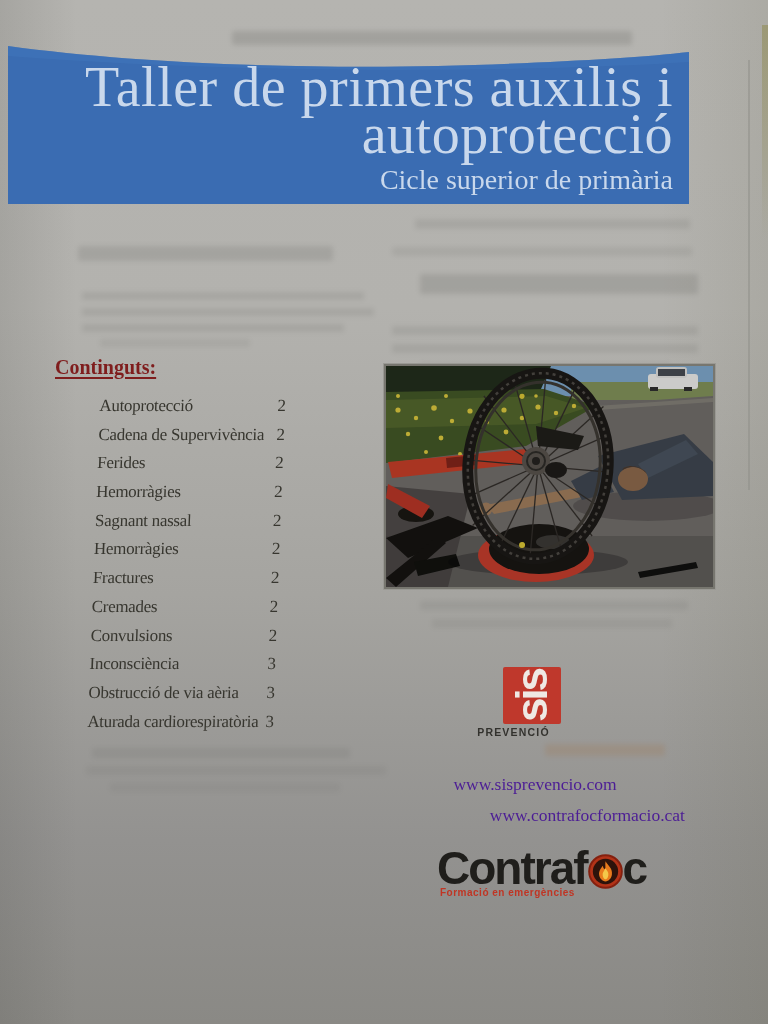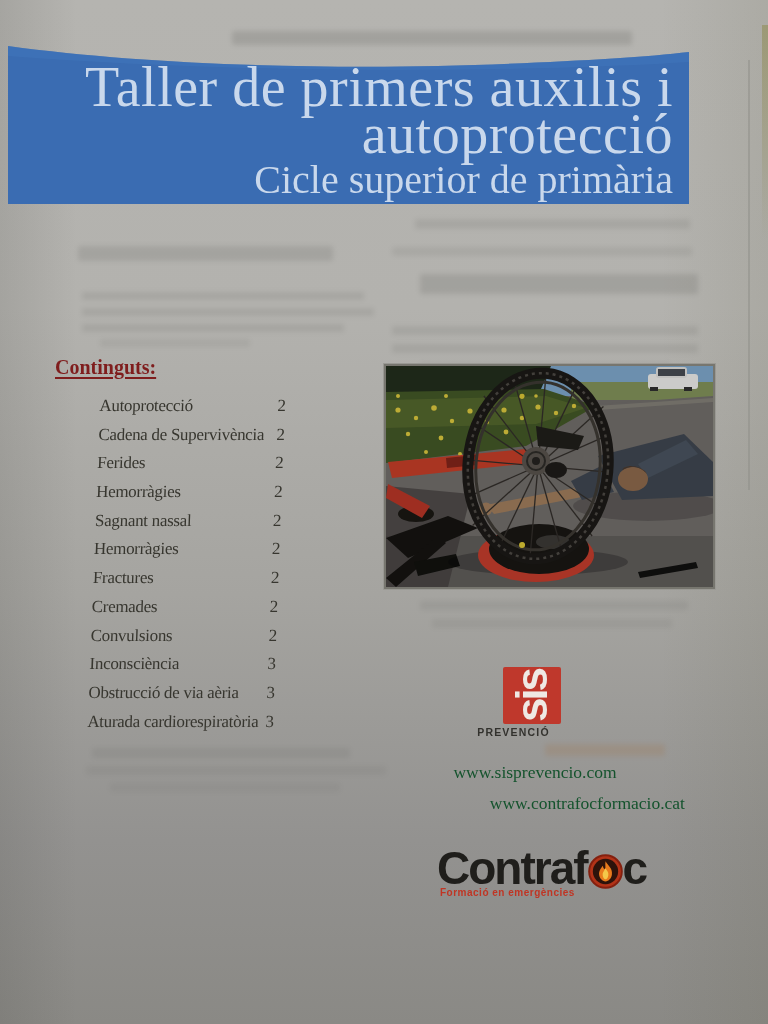--- a/index.html
+++ b/index.html
@@ -13,42 +13,42 @@
       linear-gradient(90deg, rgba(55,55,50,.12), rgba(55,55,50,0) 10%, rgba(55,55,50,0) 86%, rgba(90,88,60,.10)),
       linear-gradient(180deg, #b5b4b0 0%, #b3b2ae 30%, #a5a4a0 58%, #939290 82%, #8a8985 100%);
   }
   
   .bleed{position:absolute;background:#50504c;opacity:.12;filter:blur(2.5px);border-radius:2px;z-index:1;}
   
   .banner{position:absolute;left:8px;top:38px;width:681px;height:166px;z-index:2;}
   .banner svg{position:absolute;left:0;top:0;}
   .banner-text{position:absolute;right:16px;top:26px;text-align:right;color:#c9d8ec;z-index:3;}
   .banner-title{font-size:56px;line-height:47px;letter-spacing:.5px;}
-  .banner-sub{font-size:40px;line-height:40px;margin-top:2px;}
+  .banner-sub{font-size:28px;line-height:40px;margin-top:2px;}
   
   .toc-heading{position:absolute;left:55px;top:356px;font-size:20px;font-weight:bold;color:#7f1d1d;
     text-decoration:underline;text-underline-offset:3px;text-decoration-thickness:2px;z-index:3;}
   .toc{position:absolute;left:100px;top:392px;width:260px;z-index:3;
     transform:skewX(-2.2deg);transform-origin:0 0;}
   .toc-row{display:flex;height:28.7px;line-height:28.7px;font-size:17px;color:#37362f;letter-spacing:-.3px;}
   .toc-label{min-width:176px;white-space:nowrap;}
   .toc-page{padding-left:2px;}
   
   .photo{position:absolute;left:384px;top:364px;width:327px;height:221px;z-index:3;
     border:2px solid #77766f;box-shadow:0 0 0 1px #9a9994;background:#6e6a66;}
   
   .sis-square{position:absolute;left:503px;top:667px;width:58px;height:57px;background:#bf382c;border-radius:2px;
     display:flex;align-items:center;justify-content:center;overflow:hidden;z-index:3;}
   .sis-word{display:block;transform:rotate(-90deg);font-family:"Liberation Sans",sans-serif;
     font-weight:bold;font-size:44px;letter-spacing:-3px;color:#efe9e4;line-height:1;}
   .sis-sub{position:absolute;left:470px;top:726px;width:87px;text-align:center;
     font-family:"Liberation Sans",sans-serif;font-weight:bold;font-size:10.5px;letter-spacing:1.2px;
     color:#33322e;z-index:3;}
   
-  .url{position:absolute;left:385px;width:300px;text-align:center;font-size:17.5px;color:#14532d;z-index:3;}
+  .url{position:absolute;left:385px;width:300px;text-align:center;font-size:17.5px;color:#4c1d95;z-index:3;margin-top:12px;}
   .url1{top:762px;}
   .url2{top:793px;text-align:right;}
   
   .contrafoc{position:absolute;left:437px;top:843px;z-index:3;font-family:"Liberation Sans",sans-serif;
     color:#1f1e1b;white-space:nowrap;}
   .cf-word{font-size:46px;font-weight:bold;letter-spacing:-2px;line-height:50px;}
   .cf-flame{display:inline-block;width:35px;height:35px;vertical-align:baseline;transform:translateY(5px);margin:0 0 0 1px;}
   .cf-tagline{position:absolute;left:3px;top:44px;font-size:10px;font-weight:bold;letter-spacing:.5px;color:#c03524;}
   
   .edge-sliver{position:absolute;left:762px;top:25px;width:6px;height:215px;z-index:1;

